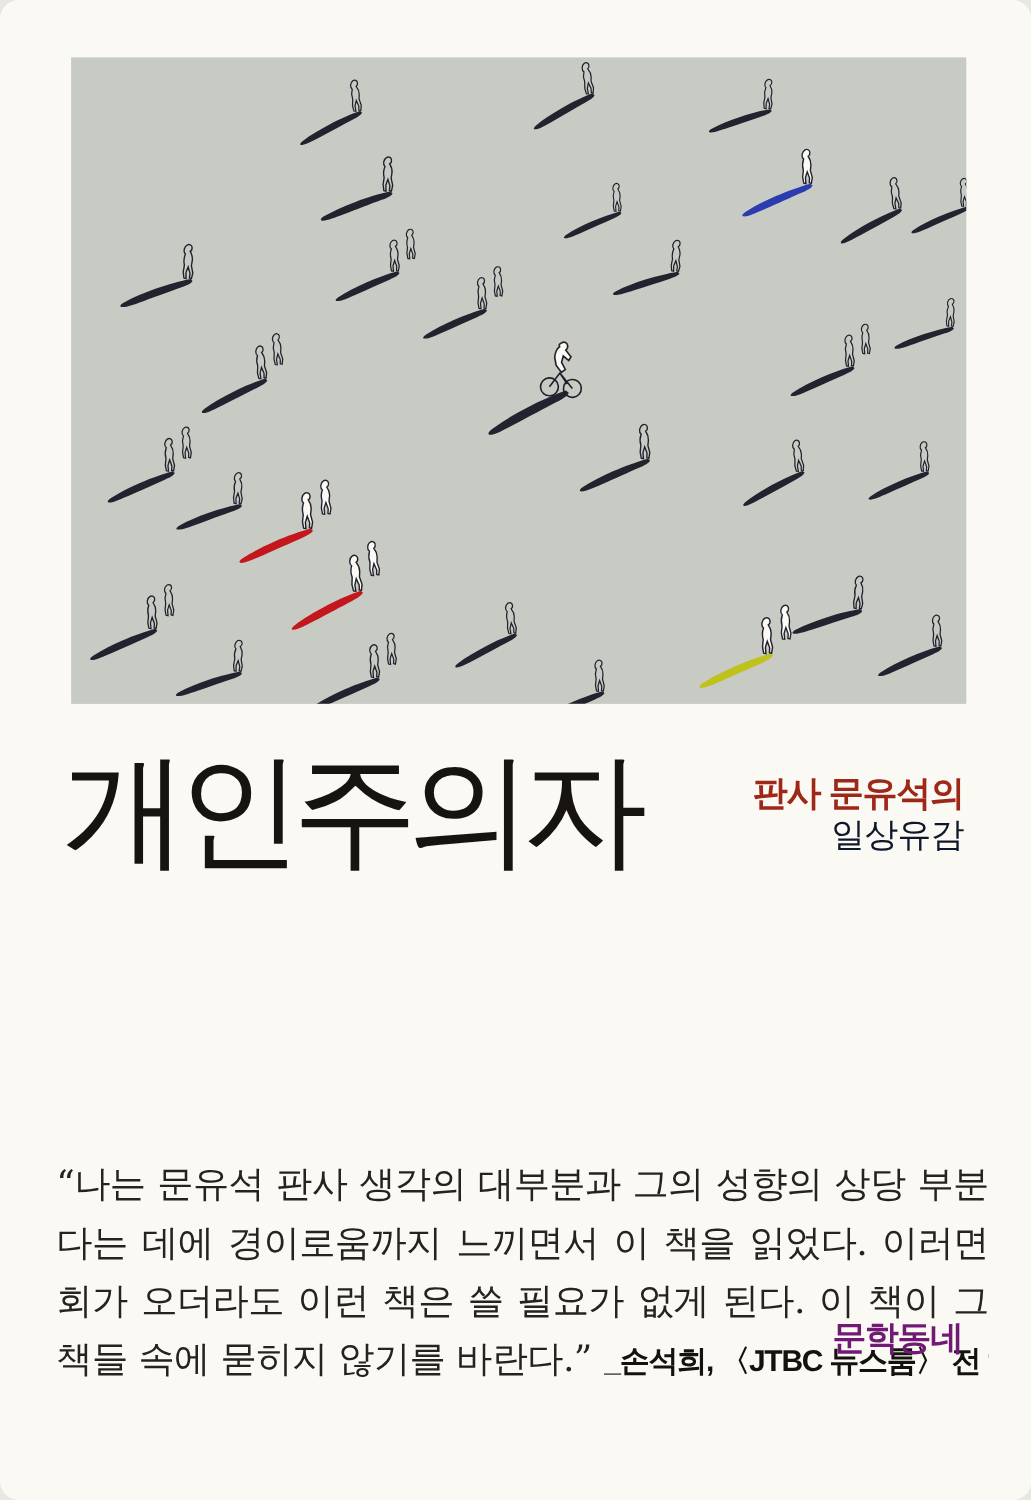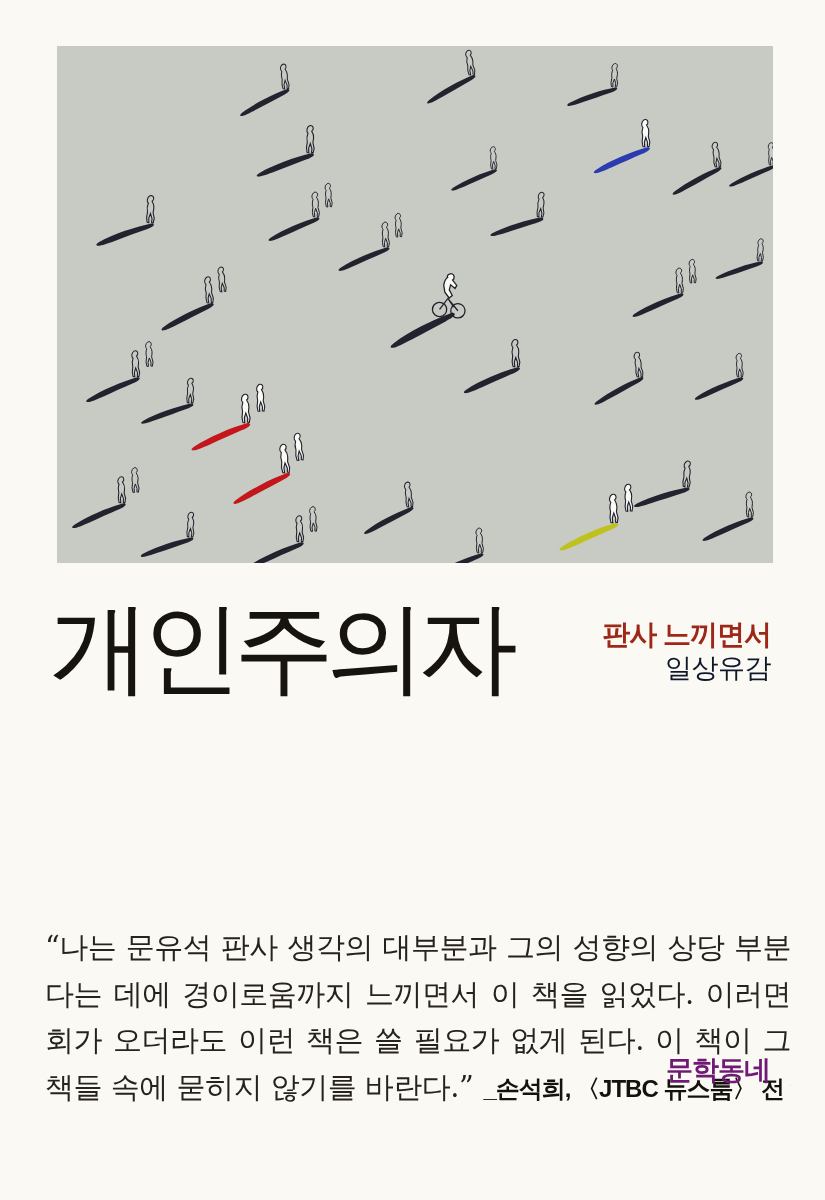--- a/index.html
+++ b/index.html
@@ -3,20 +3,21 @@
 <meta charset="utf-8">
 <style>
   html,body{margin:0;padding:0;background:#e9e7e2;}
   .page{
     position:relative;
     width:825px;height:1200px;
     background:#fbf9f4;
     margin:0 auto;
     overflow:hidden;
     font-family:"Liberation Sans","DejaVu Sans",sans-serif;
+    border-radius:15px;
   }
   
   .panel{
     position:absolute;left:57px;top:46px;width:716px;height:517px;
     background:#c8cbc3;
   }
   .panel svg{display:block;width:716px;height:517px;}
 
   
   .title{
@@ -234,21 +235,21 @@
           <use href="#figure-shape" fill="#c8cbc3" stroke="#20202c" stroke-width="1"></use>
         </g>
       </svg>
   </div>
 
   <div class="title">
     <div>개인주의자</div>
   </div>
 
   <div class="subtitle">
-    <div class="author-line">판사 느끼면서</div>
+    <div class="author-line">판사 문유석의</div>
     <div class="series-line">일상유감</div>
   </div>
 
   <div class="quote">
     <div class="q-line">“나는 문유석 판사 생각의 대부분과 그의 성향의 상당 부분이 나와 겹친</div>
     <div class="q-line">다는 데에 경이로움까지 느끼면서 이 책을 읽었다. 이러면 훗날 내게 기</div>
     <div class="q-line">회가 오더라도 이런 책은 쓸 필요가 없게 된다. 이 책이 그냥 그런 많은</div>
     <div class="q-line last">
       <span>책들 속에 묻히지 않기를 바란다.”</span><span class="attribution">_손석희, 〈JTBC 뉴스룸〉 전 앵커</span>
     </div>

